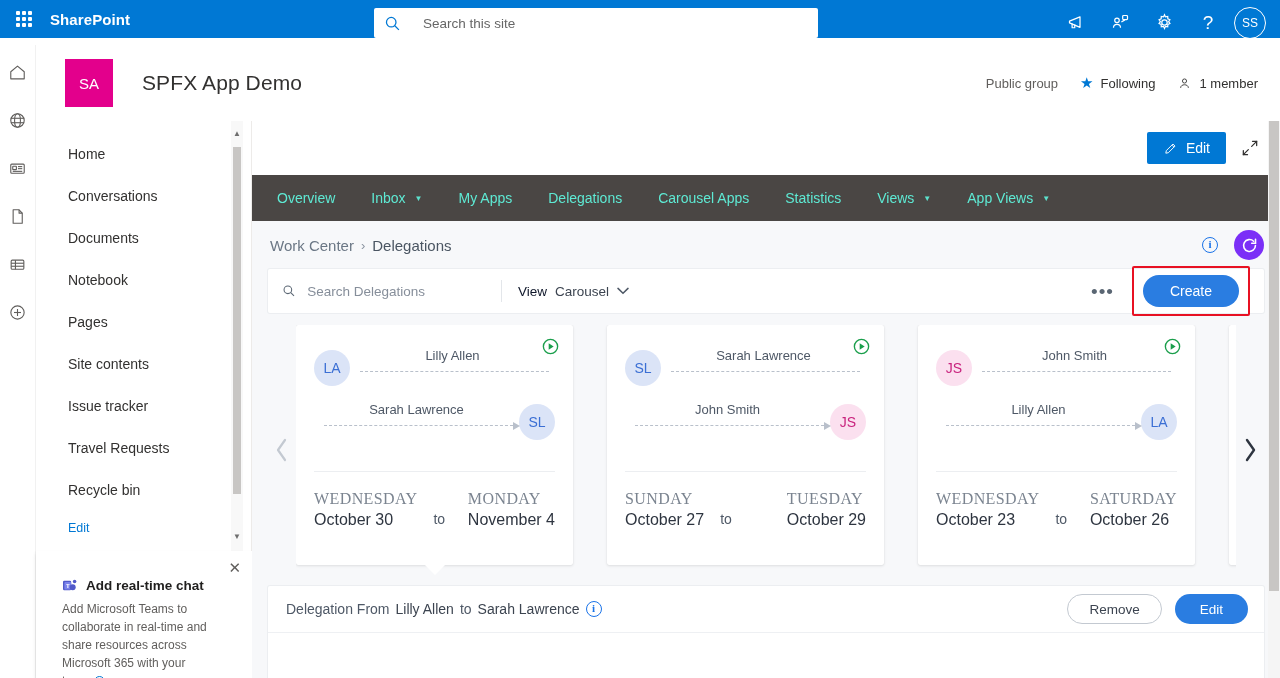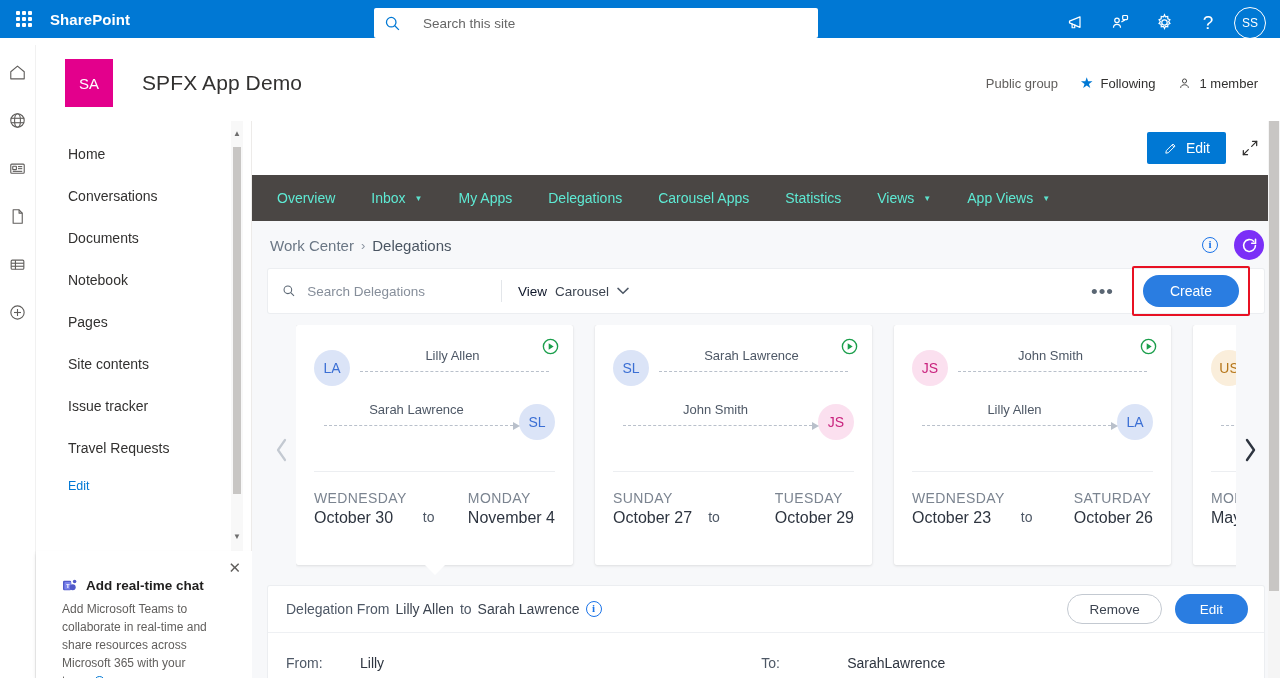--- a/index.html
+++ b/index.html
@@ -262,21 +262,21 @@
   
   .carousel {
     position: relative; margin-top: 12px; height: 250px;
     padding: 0 16px; display: flex; align-items: flex-start;
   }
   .car-arrow {
     width: 28px; height: 250px; display: flex; align-items: center;
     justify-content: center; cursor: pointer; flex: 0 0 28px;
   }
   .car-track {
-    flex: 1; display: flex; gap: 22px; overflow: hidden;
+    flex: 1; display: flex; gap: 34px; overflow: hidden;
     height: 250px;
   }
   .dcard {
     flex: 0 0 277px; height: 240px; background: #ffffff;
     border-radius: 2px; position: relative;
     box-shadow: 0 1px 3px rgba(0,0,0,.10), 0 0 1px rgba(0,0,0,.10);
     padding: 16px 18px 0 18px;
   }
   .dcard.partial { flex: 0 0 277px; }
   .play-icon {
@@ -310,21 +310,21 @@
   }
   .dcard-sep {
     border-top: 1px solid #eceef1; margin: 22px 0 0 0;
   }
   .dates {
     display: flex; align-items: flex-end; margin-top: 18px;
   }
   .dcol { flex: 0 0 auto; }
   .dcol.right { margin-left: auto; text-align: left; }
   .dday {
-    font-size: 14px; color: #7b8490; letter-spacing: .4px;
+    font-size: 16px; color: #7b8490; letter-spacing: .4px; font-family: Liberation Serif, serif;
   }
   .ddate { font-size: 16px; color: #2e3540; margin-top: 3px; }
   .dto {
     font-size: 14px; color: #4e5866; margin: 0 16px 2px 16px;
   }
   .card-pointer {
     position: absolute; left: 50%; bottom: -10px; margin-left: -11px;
     width: 0; height: 0;
     border-left: 11px solid transparent;
     border-right: 11px solid transparent;
@@ -515,20 +515,23 @@
       </div>
     <div class="nav-item">
         <span>Site contents</span>
       </div>
     <div class="nav-item">
         <span>Issue tracker</span>
       </div>
     <div class="nav-item">
         <span>Travel Requests</span>
       </div>
+    <div class="nav-item">
+        <span>Recycle bin</span>
+      </div>
     <div class="nav-edit">Edit</div>
   </div>
   <div class="nav-scrollbar">
     <div class="arrowup">▲</div>
     <div class="thumb"></div>
     <div class="arrowdn">▼</div>
   </div>
 </div>
 
 <div class="teams-card">
@@ -788,28 +791,18 @@
         <span class="p">Lilly Allen</span>
         <span>to</span>
         <span class="p">Sarah Lawrence</span>
         <span class="info-circle">i</span>
       </div>
       <div class="dh-btns">
         <button class="btn-remove">Remove</button>
         <button class="btn-edit-d">Edit</button>
       </div>
     </div>
-    <div class="detail-fields">
-      <div class="fgrp">
-        <span class="flabel">From:</span>
-        <span class="fvalue">Lilly</span>
-      </div>
-      <div class="fgrp second">
-        <span class="flabel">To:</span>
-        <span class="fvalue">SarahLawrence</span>
-      </div>
-    </div>
   </div>
 </div>
 
 <div class="main-scroll">
   <div class="thumb"></div>
 </div>
 
 </body></html>

